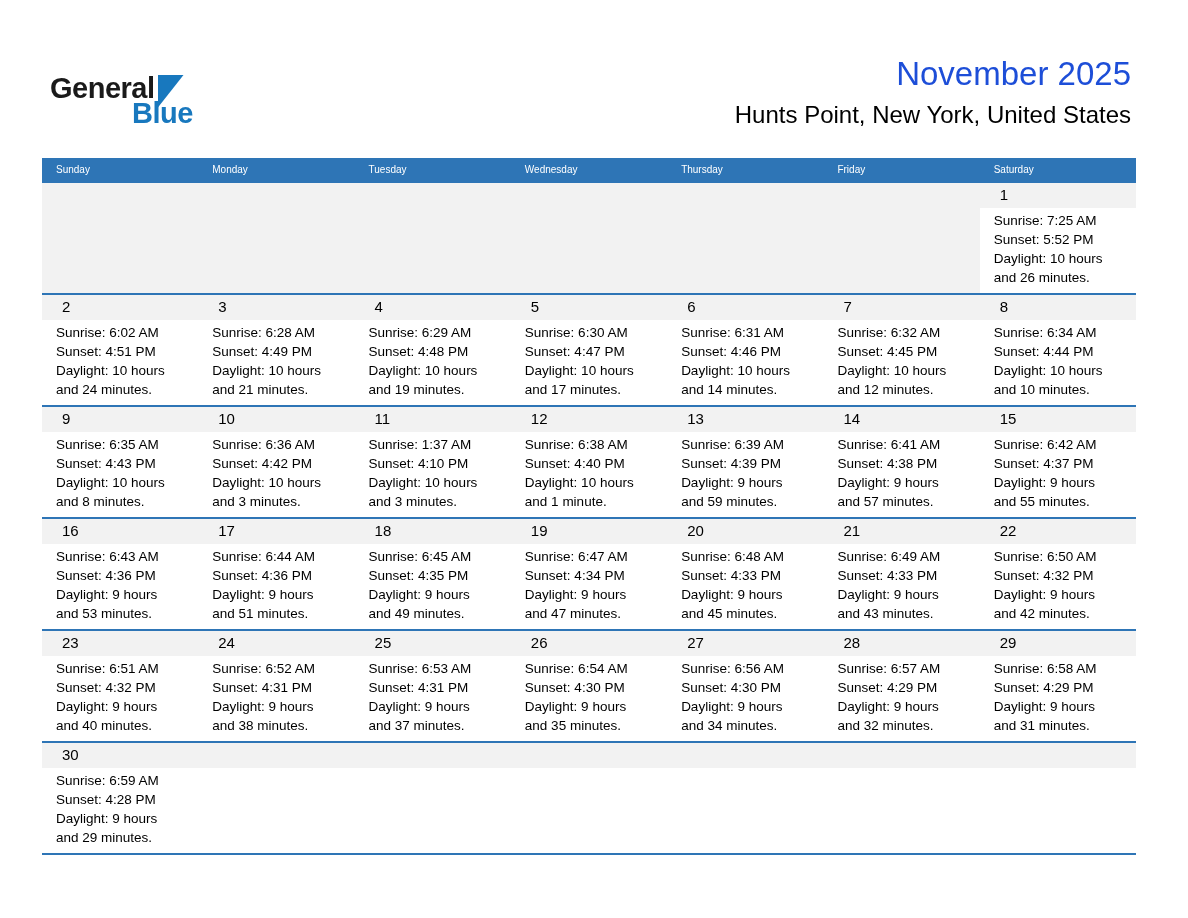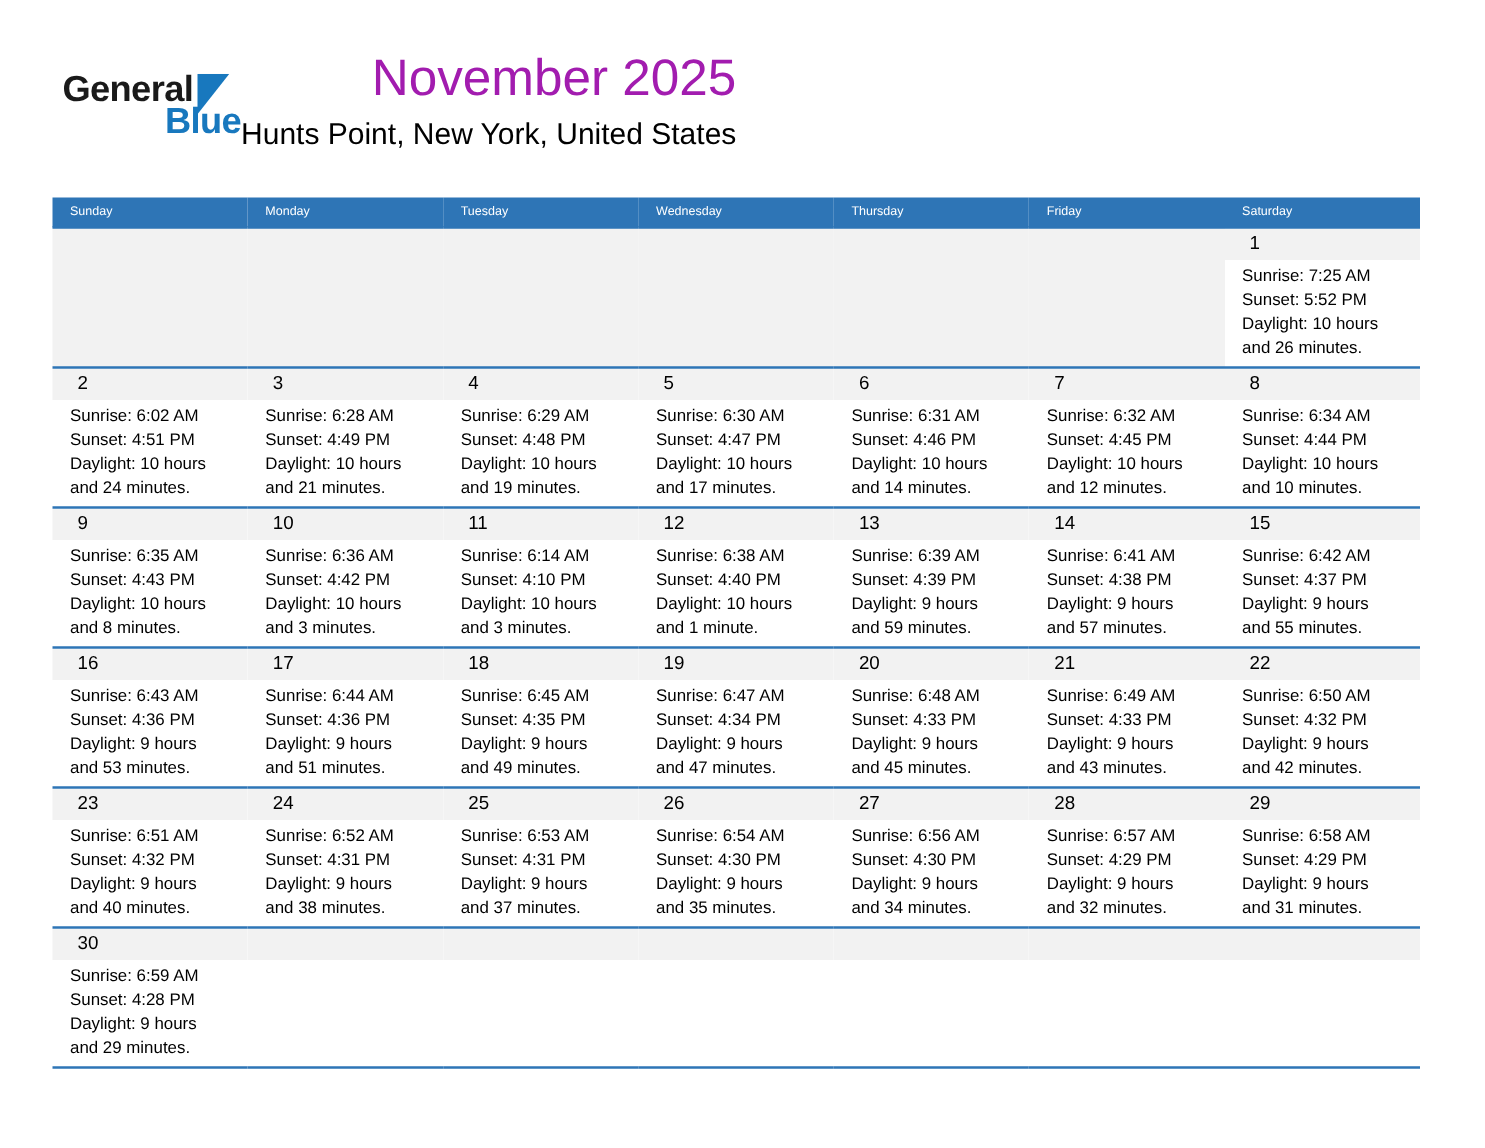--- a/index.html
+++ b/index.html
@@ -8,33 +8,33 @@
     --logo-blue:#1878BE;
   }
   *{margin:0;padding:0;box-sizing:border-box;}
   html,body{background:#fff;}
   body{
     width:1188px;height:918px;
     font-family:"Liberation Sans","DejaVu Sans",sans-serif;
     color:#000;overflow:hidden;
   }
   .topbar{
-    display:flex;align-items:flex-start;
-    padding:40px 57px 0 50px;height:158px;
+    display:flex;justify-content:space-between;align-items:flex-start;
+    padding:56px 57px 0 50px;height:158px;
   }
   .logo{margin-top:18px;line-height:1;}
   .logo-row{display:flex;align-items:flex-start;}
   .logo-general{font-size:29px;font-weight:700;color:#1a1a1a;letter-spacing:-0.5px;}
   .logo-flag{
     display:inline-block;width:26px;height:33px;background:var(--logo-blue);
     clip-path:polygon(0 0,100% 0,0 100%);margin-left:3px;margin-top:1px;
   }
   .logo-blue{font-size:29px;font-weight:700;color:var(--logo-blue);margin-left:82px;margin-top:-9px;letter-spacing:-0.5px;}
   .titles{text-align:right;}
-  .month-title{font-size:41px;font-weight:400;color:#a21caf;line-height:1.1;}
+  .month-title{font-size:33px;font-weight:400;color:#1d4ed8;line-height:1.1;}
   .location{font-size:24px;font-weight:400;margin-top:9px;}
   table.calendar{
     border-collapse:collapse;table-layout:fixed;
     width:1094px;margin-left:42px;
   }
   thead th{
     background:var(--blue);color:#fff;font-weight:400;font-size:10px;
     text-align:left;padding:6px 0 6px 14px;
   }
   tbody tr{border-top:2px solid var(--blue);}
@@ -196,21 +196,21 @@
             <div class="day-body">
               <div class="day-line">Sunrise: 6:36 AM</div>
               <div class="day-line">Sunset: 4:42 PM</div>
               <div class="day-line">Daylight: 10 hours</div>
               <div class="day-line">and 3 minutes.</div>
             </div>
           </td>
           <td>
             <div class="day-num">11</div>
             <div class="day-body">
-              <div class="day-line">Sunrise: 6:14 AM</div>
+              <div class="day-line">Sunrise: 1:37 AM</div>
               <div class="day-line">Sunset: 4:10 PM</div>
               <div class="day-line">Daylight: 10 hours</div>
               <div class="day-line">and 3 minutes.</div>
             </div>
           </td>
           <td>
             <div class="day-num">12</div>
             <div class="day-body">
               <div class="day-line">Sunrise: 6:38 AM</div>
               <div class="day-line">Sunset: 4:40 PM</div>

